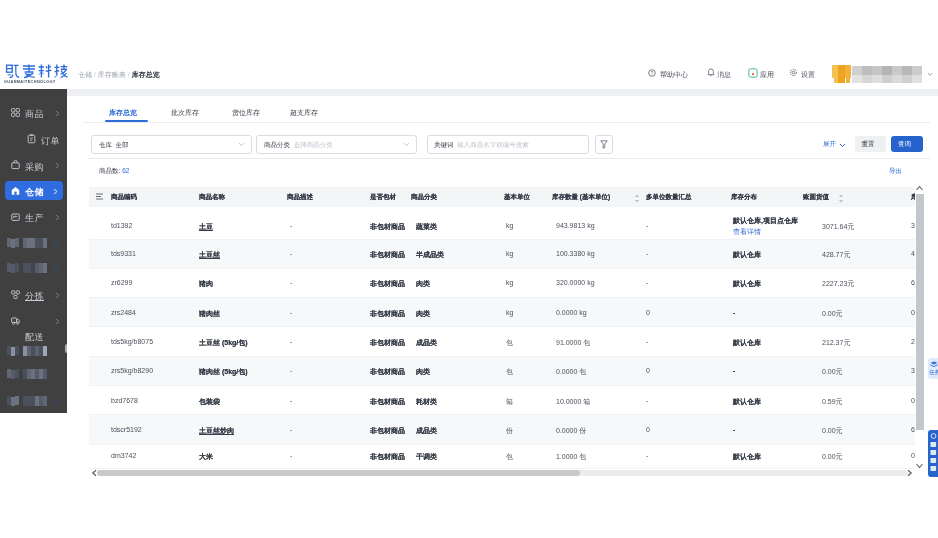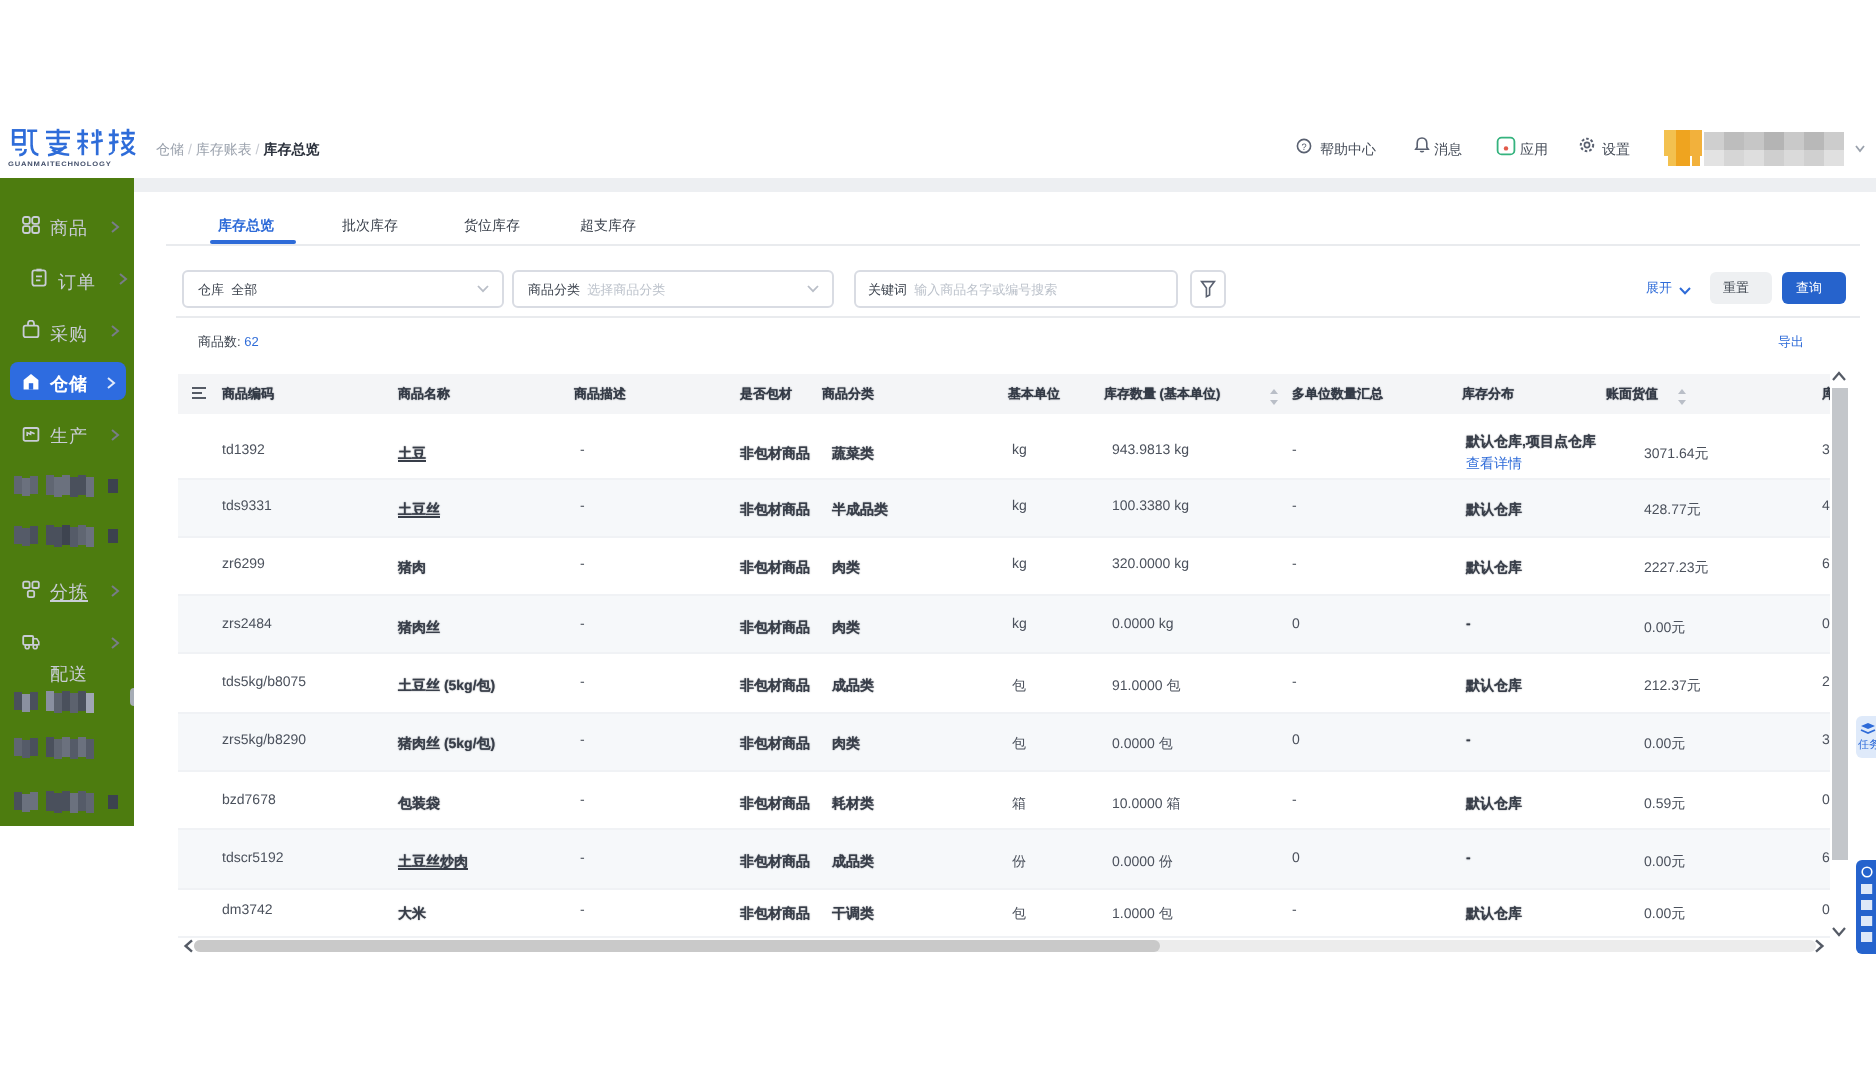--- a/index.html
+++ b/index.html
@@ -81,36 +81,36 @@
       <rect x="40" y="0" width="10" height="9" fill="#c9c9c9"></rect>
       <rect x="40" y="9" width="10" height="8" fill="#dadada"></rect>
       <rect x="50" y="0" width="10" height="9" fill="#b8b8b8"></rect>
       <rect x="50" y="9" width="10" height="8" fill="#d0d0d0"></rect>
       <rect x="60" y="0" width="10" height="9" fill="#cccccc"></rect>
       <rect x="60" y="9" width="10" height="8" fill="#e0e0e0"></rect>
     </svg>
     <svg class="abs" style="left:927px;top:72px;" width="6" height="5" viewBox="0 0 6 5">
       <path d="M1 1 L3 3.5 L5 1" fill="none" stroke="#9aa1ac" stroke-width="0.9"></path>
     </svg>
-    <div class="abs" style="left:0;top:89px;width:67px;height:324px;background:#4d7c0f;overflow:hidden;">
+    <div class="abs" style="left:0;top:89px;width:67px;height:324px;background:#404040;overflow:hidden;">
       <div class="abs" style="left:0;top:14.0px;width:67px;height:19px;">
         <div class="abs" style="left:0px;top:4.5px;">
           <svg width="9" height="10" viewBox="0 0 9 10" class="abs" style="left:11px;top:0px;">
             <rect x="0.5" y="0.5" width="3.4" height="3.4" rx="1" fill="none" stroke="#c9cdd6" stroke-width="0.9"></rect>
             <rect x="5.1" y="0.5" width="3.4" height="3.4" rx="1" fill="none" stroke="#c9cdd6" stroke-width="0.9"></rect>
             <rect x="0.5" y="5.1" width="3.4" height="3.4" rx="1" fill="none" stroke="#c9cdd6" stroke-width="0.9"></rect>
             <rect x="5.1" y="5.1" width="3.4" height="3.4" rx="1" fill="none" stroke="#c9cdd6" stroke-width="0.9"></rect>
           </svg>
         </div>
         <span class="abs t" style="left:25px;top:5px;font-size:9px;color:#c9cdd6;letter-spacing:0.5px;">商品</span>
         <svg class="abs" style="left:55px;top:6.5px;" width="5" height="7" viewBox="0 0 5 7">
           <path d="M1 1 L4 3.5 L1 6" fill="none" stroke="#787d88" stroke-width="1"></path>
         </svg>
       </div>
-      <div class="abs" style="left:4px;top:40.5px;width:67px;height:19px;">
+      <div class="abs" style="left:16px;top:40.5px;width:67px;height:19px;">
         <div class="abs" style="left:0px;top:4.5px;">
           <svg width="9" height="10" viewBox="0 0 9 10" class="abs" style="left:11px;top:0px;">
             <rect x="1.2" y="1.2" width="6.6" height="7.6" rx="1" fill="none" stroke="#c9cdd6" stroke-width="0.9"></rect>
             <path d="M3.2 1 L5.8 1" stroke="#c9cdd6" stroke-width="1.3"></path>
             <path d="M3 4.2 L6 4.2 M3 6.2 L5.2 6.2" stroke="#c9cdd6" stroke-width="0.8"></path>
           </svg>
         </div>
         <span class="abs t" style="left:25px;top:5px;font-size:9px;color:#c9cdd6;letter-spacing:0.5px;">订单</span>
         <svg class="abs" style="left:55px;top:6.5px;" width="5" height="7" viewBox="0 0 5 7">
           <path d="M1 1 L4 3.5 L1 6" fill="none" stroke="#787d88" stroke-width="1"></path>

